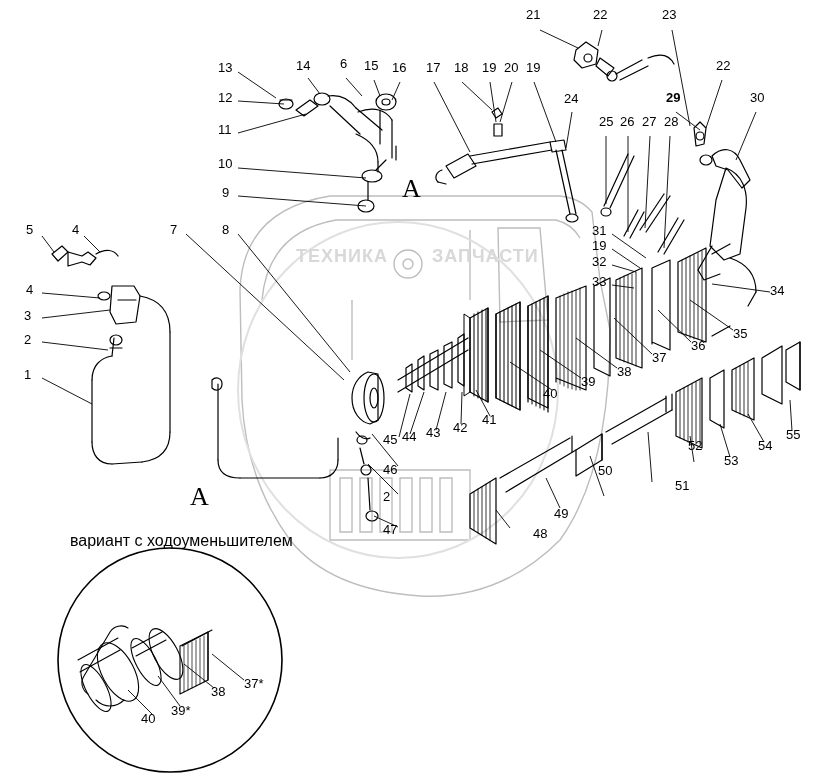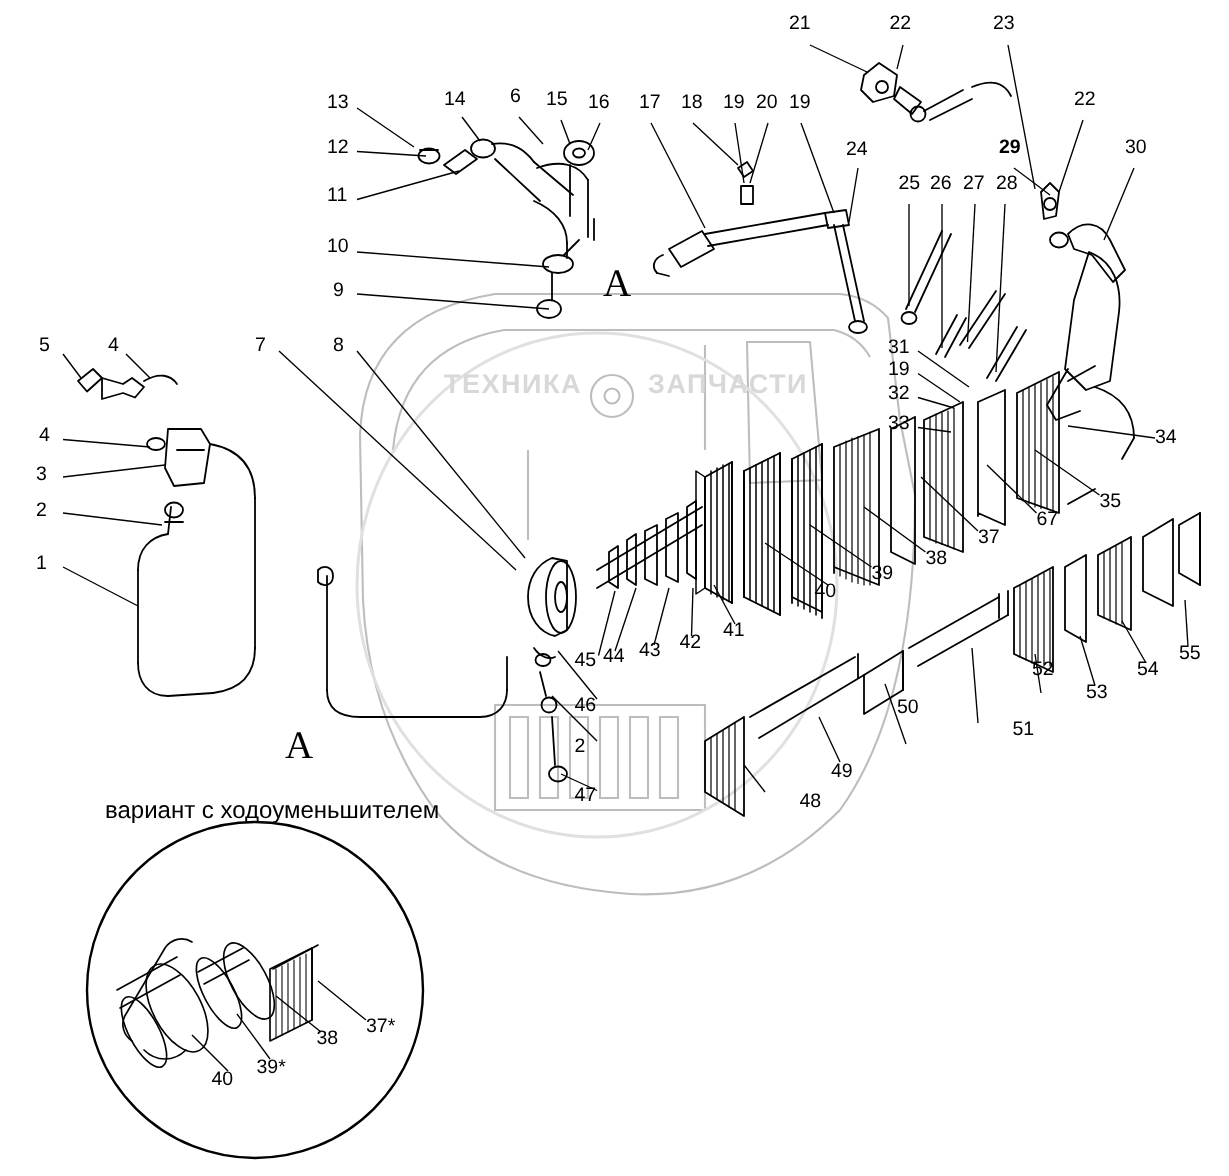--- a/index.html
+++ b/index.html
@@ -402,21 +402,21 @@
   <div class="callout" style="left:642px; top:115px;">27</div>
   <div class="callout" style="left:664px; top:115px;">28</div>
   <div class="callout" style="left:666px; top:91px;font-weight:bold;">29</div>
   <div class="callout" style="left:750px; top:91px;">30</div>
   <div class="callout" style="left:592px; top:224px;">31</div>
   <div class="callout" style="left:592px; top:239px;">19</div>
   <div class="callout" style="left:592px; top:255px;">32</div>
   <div class="callout" style="left:592px; top:275px;">33</div>
   <div class="callout" style="left:770px; top:284px;">34</div>
   <div class="callout" style="left:733px; top:327px;">35</div>
-  <div class="callout" style="left:691px; top:339px;">67</div>
+  <div class="callout" style="left:691px; top:339px;">36</div>
   <div class="callout" style="left:652px; top:351px;">37</div>
   <div class="callout" style="left:617px; top:365px;">38</div>
   <div class="callout" style="left:581px; top:375px;">39</div>
   <div class="callout" style="left:543px; top:387px;">40</div>
   <div class="callout" style="left:482px; top:413px;">41</div>
   <div class="callout" style="left:453px; top:421px;">42</div>
   <div class="callout" style="left:426px; top:426px;">43</div>
   <div class="callout" style="left:402px; top:430px;">44</div>
   <div class="callout" style="left:383px; top:433px;">45</div>
   <div class="callout" style="left:383px; top:463px;">46</div>

